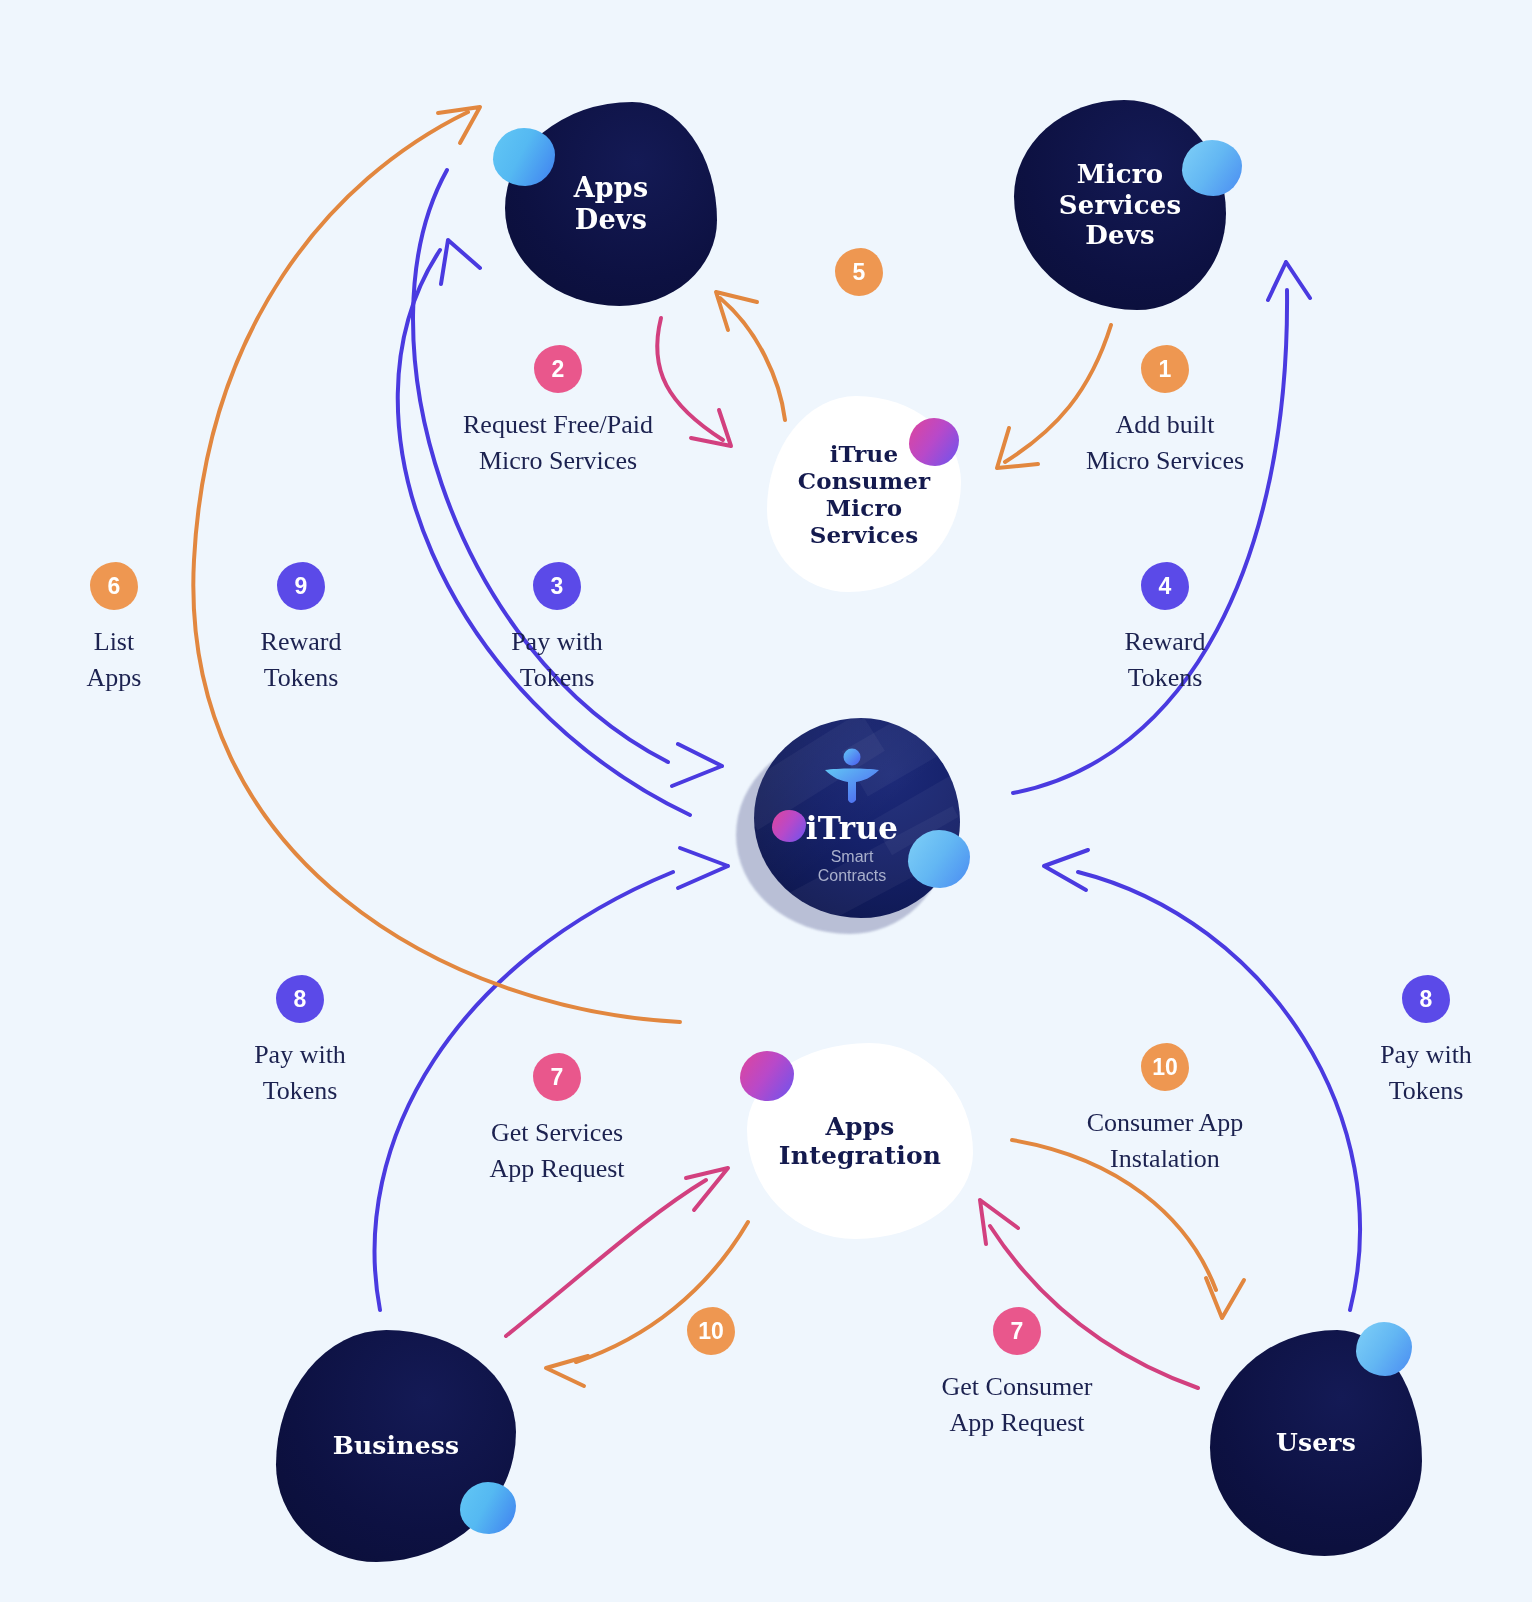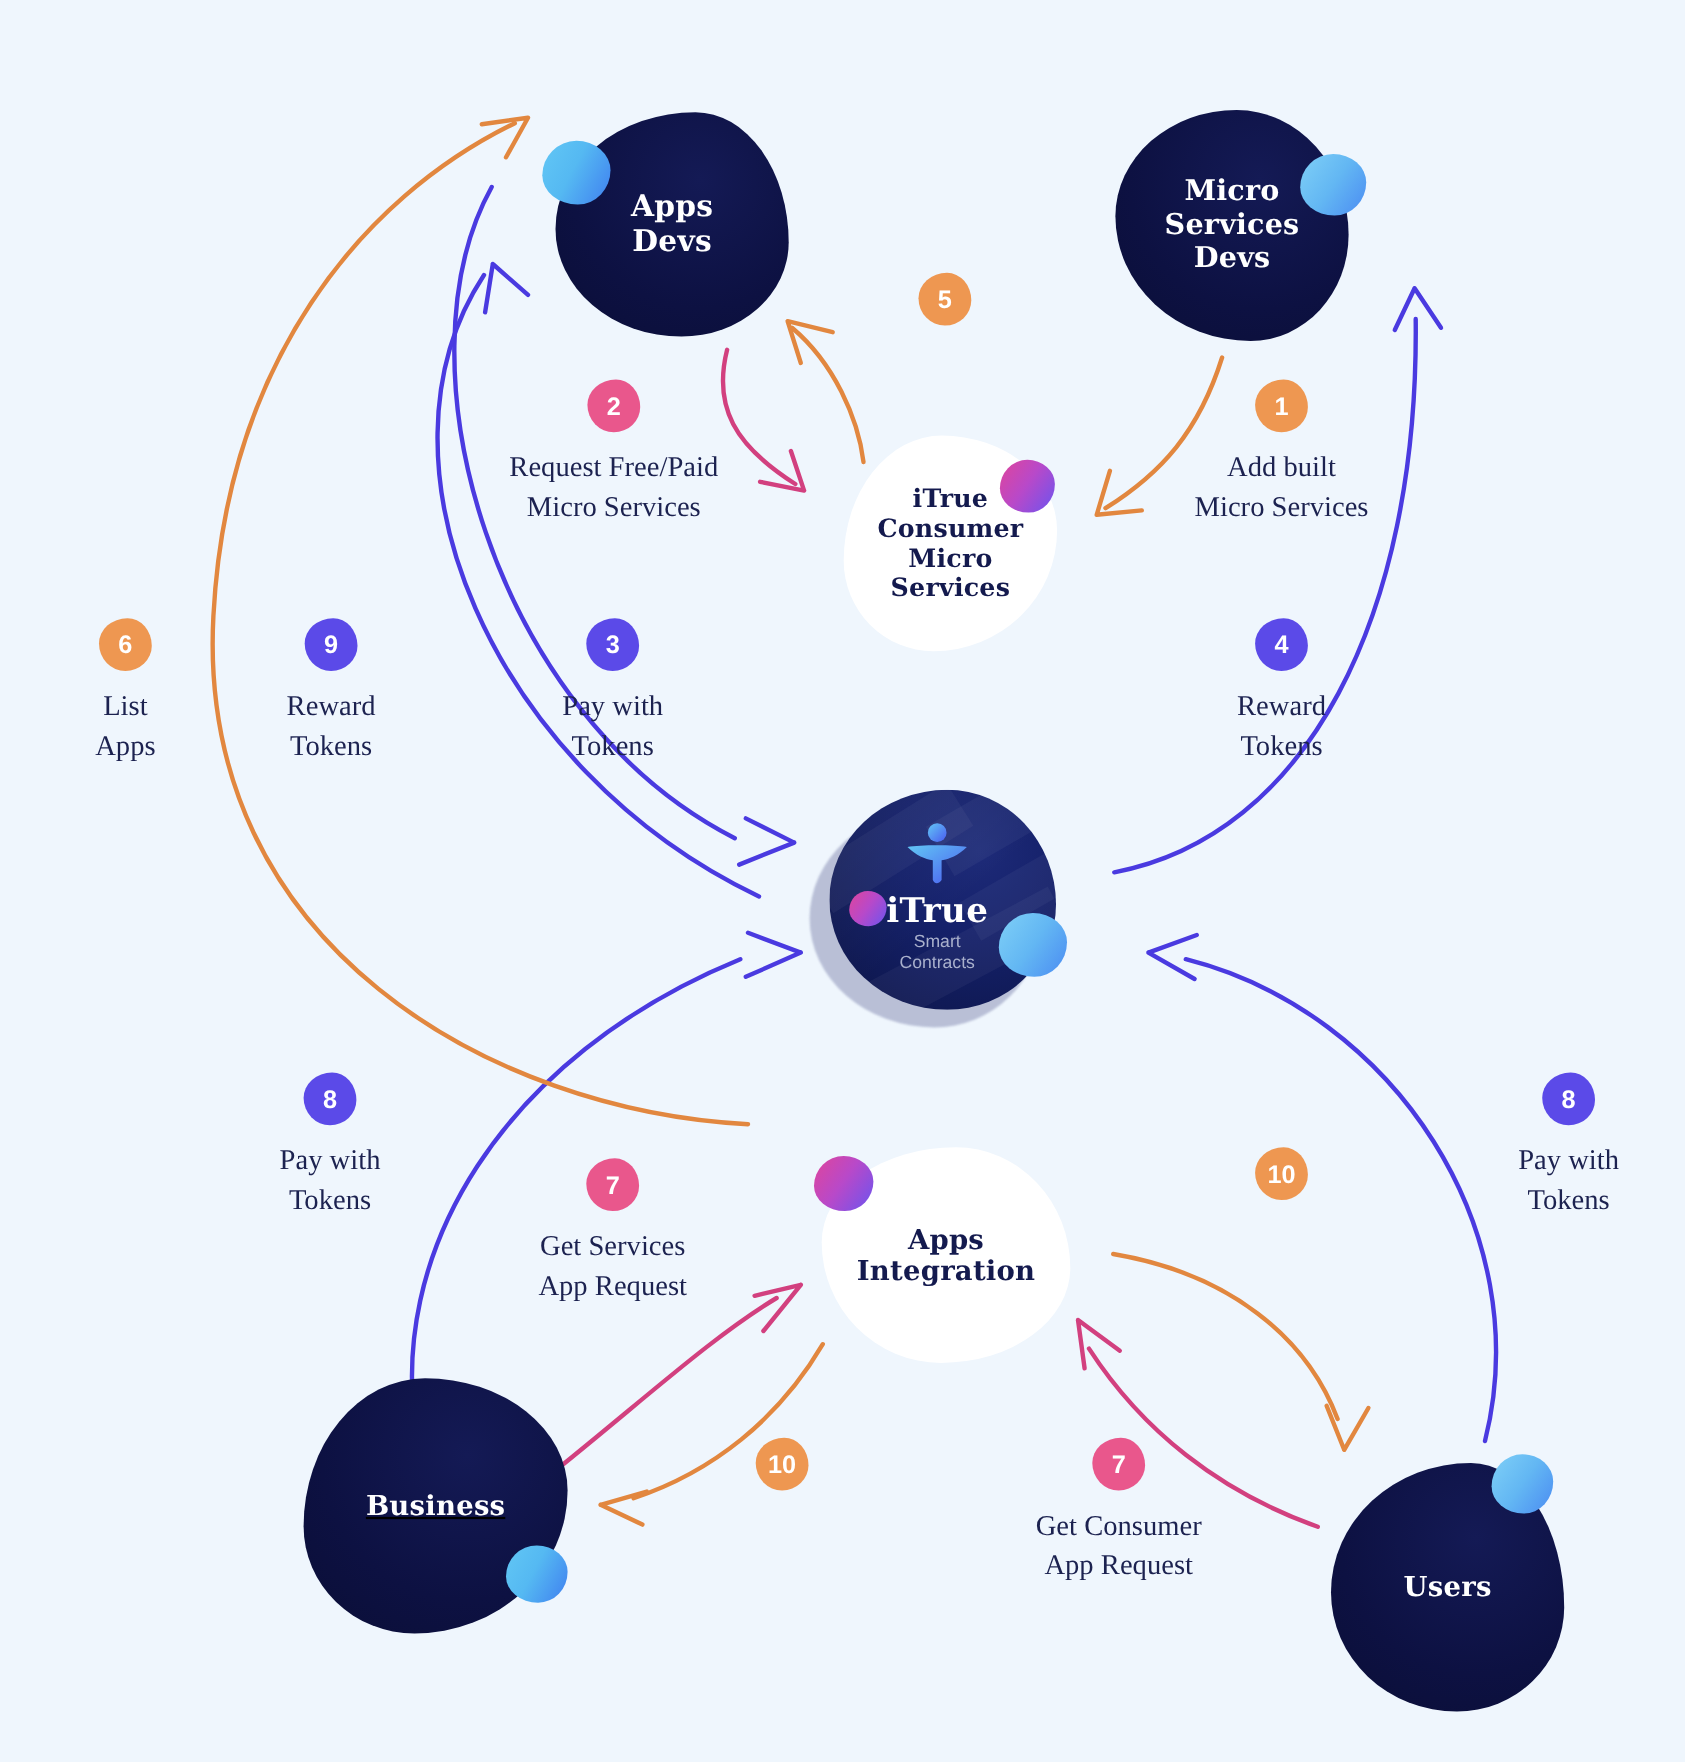--- a/index.html
+++ b/index.html
@@ -221,21 +221,21 @@
 
   <div class="node white" style="left:719px; top:1043px; width:226px; height:196px;">
     <div class="blobshape r-d"></div>
     <div class="dot dot-grad r-e" style="left:-7px; top:8px; width:54px; height:50px;"></div>
     <div class="label" style="font-size:25px;">
       <div>Apps</div>
       <div>Integration</div>
     </div>
   </div>
 
-  <div class="node dark" style="left:248px; top:1253px; width:240px; height:232px;text-decoration:underline;">
+  <div class="node dark" style="left:248px; top:1330px; width:240px; height:232px;">
     <div class="blobshape r-c"></div>
     <div class="dot dot-blue r-e" style="left:184px; top:152px; width:56px; height:52px;"></div>
     <div class="label" style="font-size:25px;">
       <div>Business</div>
     </div>
   </div>
 
   <div class="node dark" style="left:1182px; top:1330px; width:212px; height:226px;">
     <div class="blobshape r-a"></div>
     <div class="dot dot-blue2 r-e" style="left:146px; top:-8px; width:56px; height:54px;"></div>
@@ -307,20 +307,24 @@
   <div class="step" style="left:414px; top:1053px;">
     <div class="badge b-pink">7</div>
     <div class="cap">
       <div>Get Services</div>
       <div>App Request</div>
     </div>
   </div>
 
   <div class="step" style="left:1022px; top:1043px;">
     <div class="badge b-orange">10</div>
+    <div class="cap">
+      <div>Consumer App</div>
+      <div>Instalation</div>
+    </div>
   </div>
 
   <div class="step" style="left:1283px; top:975px;">
     <div class="badge b-purple">8</div>
     <div class="cap">
       <div>Pay with</div>
       <div>Tokens</div>
     </div>
   </div>
 

